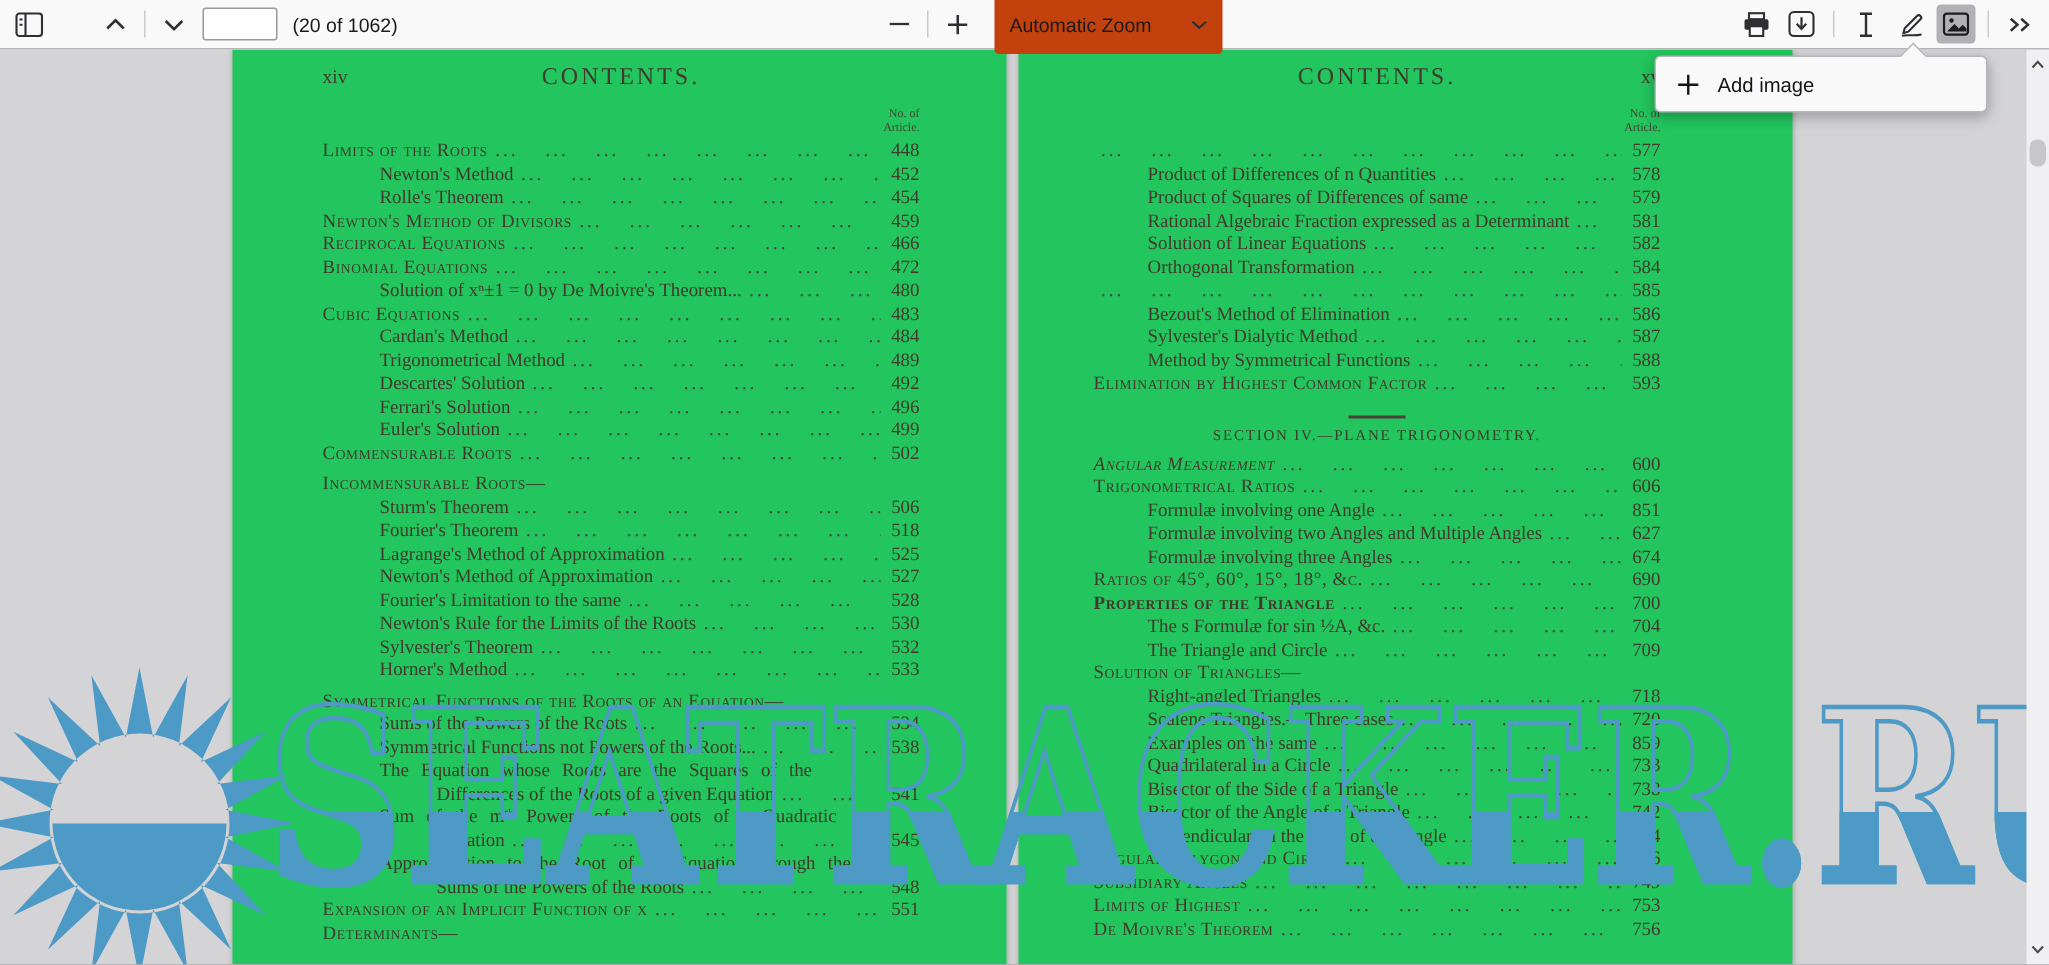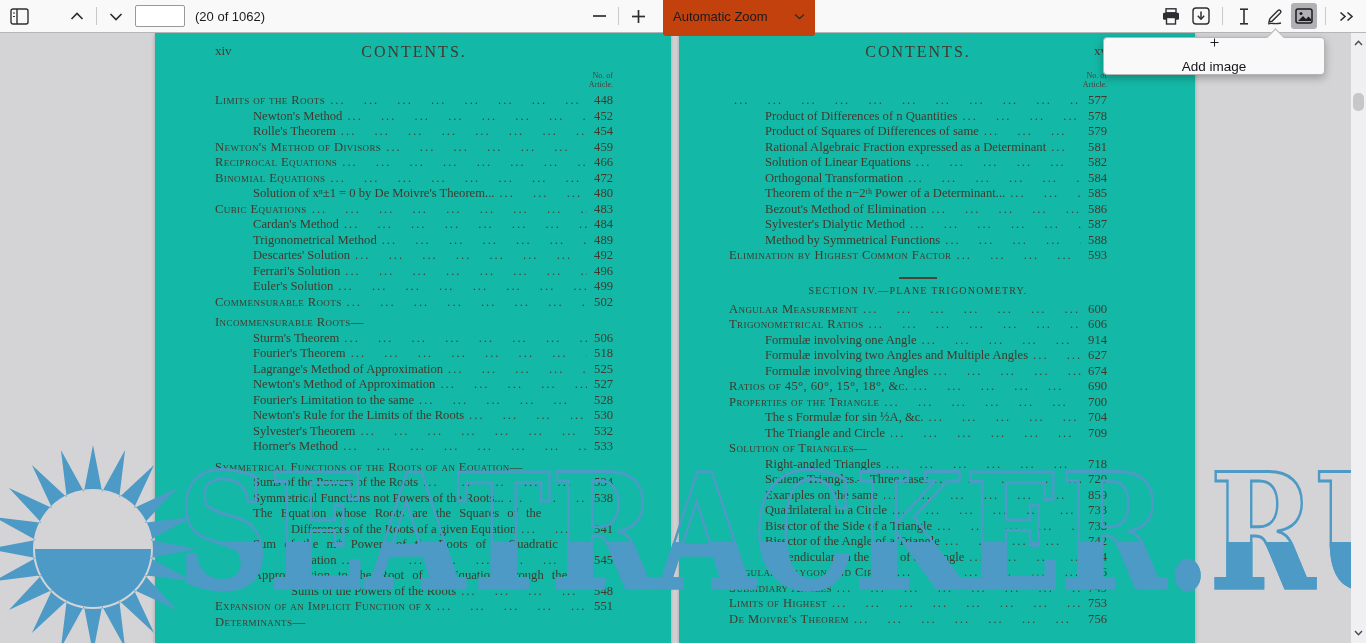--- a/index.html
+++ b/index.html
@@ -41,26 +41,26 @@
     box-shadow:0 3px 9px rgba(0,0,0,.28); z-index:40;
     display:flex; align-items:center;
   }
   .menu .notch{
     position:absolute; top:-7px; right:42px; width:13px; height:13px;
     background:#f9f9fa; border-left:1px solid #b5b5b8; border-top:1px solid #b5b5b8;
     transform:rotate(45deg);
   }
   .menu-item{
     display:flex; align-items:center; gap:12px; padding:0 14px; width:100%;
-    height:100%; cursor:pointer; font-size:13.5px; color:#15141a;flex-direction:column;
+    height:100%; cursor:pointer; font-size:13.5px; color:#15141a;
   }
   
   .page{
     position:absolute; top:33px; width:516px; height:610px;
-    background:#14b8a6; color:#43392c; overflow:hidden;
+    background:#22c55e; color:#43392c; overflow:hidden;
     font-family:"Liberation Serif","DejaVu Serif",serif;
     box-shadow:0 1px 4px rgba(0,0,0,.25); z-index:5;
   }
   .page-left{ left:155px; padding:0 58px 0 60px; }
   .page-right{ left:679px; padding:0 88px 0 50px; }
   .pghead{ position:relative; height:26px; margin-top:10px; font-size:13px; }
   .pghead .folio-l{ position:absolute; left:0; top:0; }
   .pghead .folio-r{ position:absolute; right:0; top:0; }
   .pghead .ctitle{ position:absolute; left:0; right:0; text-align:center; font-size:16px; letter-spacing:2px; }
   .colhead{ text-align:right; font-size:8px; line-height:9px; color:#4a4136; margin:2px 0 4px; }
@@ -419,21 +419,20 @@
           <span class="lbl" style="padding-left: 36px;">Solution of Linear Equations</span>
           <span class="lead"> ... ... ... ... ... ... ... ... ... ... ... ...</span>
           <span class="num">582</span>
         </div>
         <div class="row">
           <span class="lbl" style="padding-left: 36px;">Orthogonal Transformation</span>
           <span class="lead"> ... ... ... ... ... ... ... ... ... ... ... ...</span>
           <span class="num">584</span>
         </div>
         <div class="row">
-          <span class="lbl" style="padding-left: 36px;">Theorem of the n−2ᵗʰ Power of a Determinant...</span>
           <span class="lead"> ... ... ... ... ... ... ... ... ... ... ... ...</span>
           <span class="num">585</span>
         </div>
         <div class="row">
           <span class="lbl" style="padding-left: 36px;">Bezout's Method of Elimination</span>
           <span class="lead"> ... ... ... ... ... ... ... ... ... ... ... ...</span>
           <span class="num">586</span>
         </div>
         <div class="row">
           <span class="lbl" style="padding-left: 36px;">Sylvester's Dialytic Method</span>
@@ -446,51 +445,51 @@
           <span class="num">588</span>
         </div>
         <div class="row">
           <span class="lbl sc" style="padding-left: 0px;">Elimination by Highest Common Factor</span>
           <span class="lead"> ... ... ... ... ... ... ... ... ... ... ... ...</span>
           <span class="num">593</span>
         </div>
         <div class="tocdivider"></div>
         <div class="sect">SECTION IV.—PLANE TRIGONOMETRY.</div>
         <div class="row">
-          <span class="lbl sc" style="padding-left: 0px;">Angular Measurement</span>
+          <span class="lbl sc" style="padding-left: 0px; font-style: italic;">Angular Measurement</span>
           <span class="lead"> ... ... ... ... ... ... ... ... ... ... ... ...</span>
           <span class="num">600</span>
         </div>
         <div class="row">
           <span class="lbl sc" style="padding-left: 0px;">Trigonometrical Ratios</span>
           <span class="lead"> ... ... ... ... ... ... ... ... ... ... ... ...</span>
           <span class="num">606</span>
         </div>
         <div class="row">
           <span class="lbl" style="padding-left: 36px;">Formulæ involving one Angle</span>
           <span class="lead"> ... ... ... ... ... ... ... ... ... ... ... ...</span>
-          <span class="num">914</span>
+          <span class="num">851</span>
         </div>
         <div class="row">
           <span class="lbl" style="padding-left: 36px;">Formulæ involving two Angles and Multiple Angles</span>
           <span class="lead"> ... ... ... ... ... ... ... ... ... ... ... ...</span>
           <span class="num">627</span>
         </div>
         <div class="row">
           <span class="lbl" style="padding-left: 36px;">Formulæ involving three Angles</span>
           <span class="lead"> ... ... ... ... ... ... ... ... ... ... ... ...</span>
           <span class="num">674</span>
         </div>
         <div class="row">
           <span class="lbl sc" style="padding-left: 0px;">Ratios of 45°, 60°, 15°, 18°, &amp;c.</span>
           <span class="lead"> ... ... ... ... ... ... ... ... ... ... ... ...</span>
           <span class="num">690</span>
         </div>
         <div class="row">
-          <span class="lbl sc" style="padding-left: 0px;">Properties of the Triangle</span>
+          <span class="lbl sc" style="padding-left: 0px; font-weight: bold;">Properties of the Triangle</span>
           <span class="lead"> ... ... ... ... ... ... ... ... ... ... ... ...</span>
           <span class="num">700</span>
         </div>
         <div class="row">
           <span class="lbl" style="padding-left: 36px; text-align: right;">The s Formulæ for sin ½A, &amp;c.</span>
           <span class="lead"> ... ... ... ... ... ... ... ... ... ... ... ...</span>
           <span class="num">704</span>
         </div>
         <div class="row">
           <span class="lbl" style="padding-left: 36px;">The Triangle and Circle</span>

